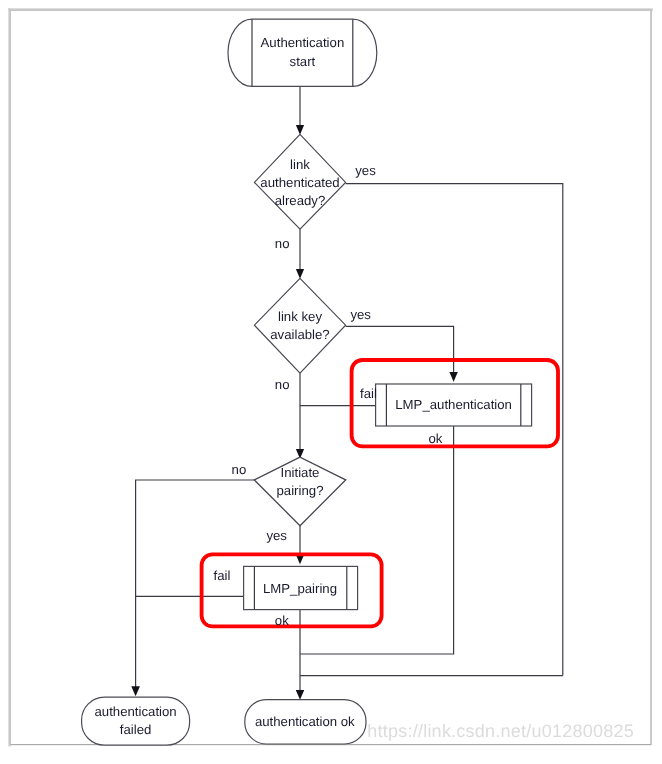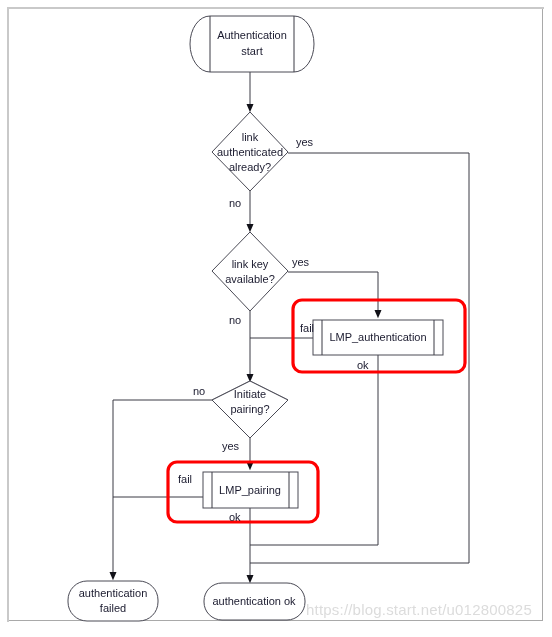--- a/index.html
+++ b/index.html
@@ -178,14 +178,14 @@
       <text class="node-label" x="113" y="594">authentication</text>
       <text class="node-label" x="113" y="609">failed</text>
     </g>
 
     <g>
       <rect class="shape-stroke" x="204" y="583" width="101" height="37" rx="18" ry="18"></rect>
       <text class="node-label" x="254" y="602">authentication ok</text>
     </g>
   </svg>
 
-  <div class="watermark">https://blog.start.net/u012800825</div>
+  <div class="watermark">https://link.csdn.net/u012800825</div>
 </div>
 
 </body></html>

